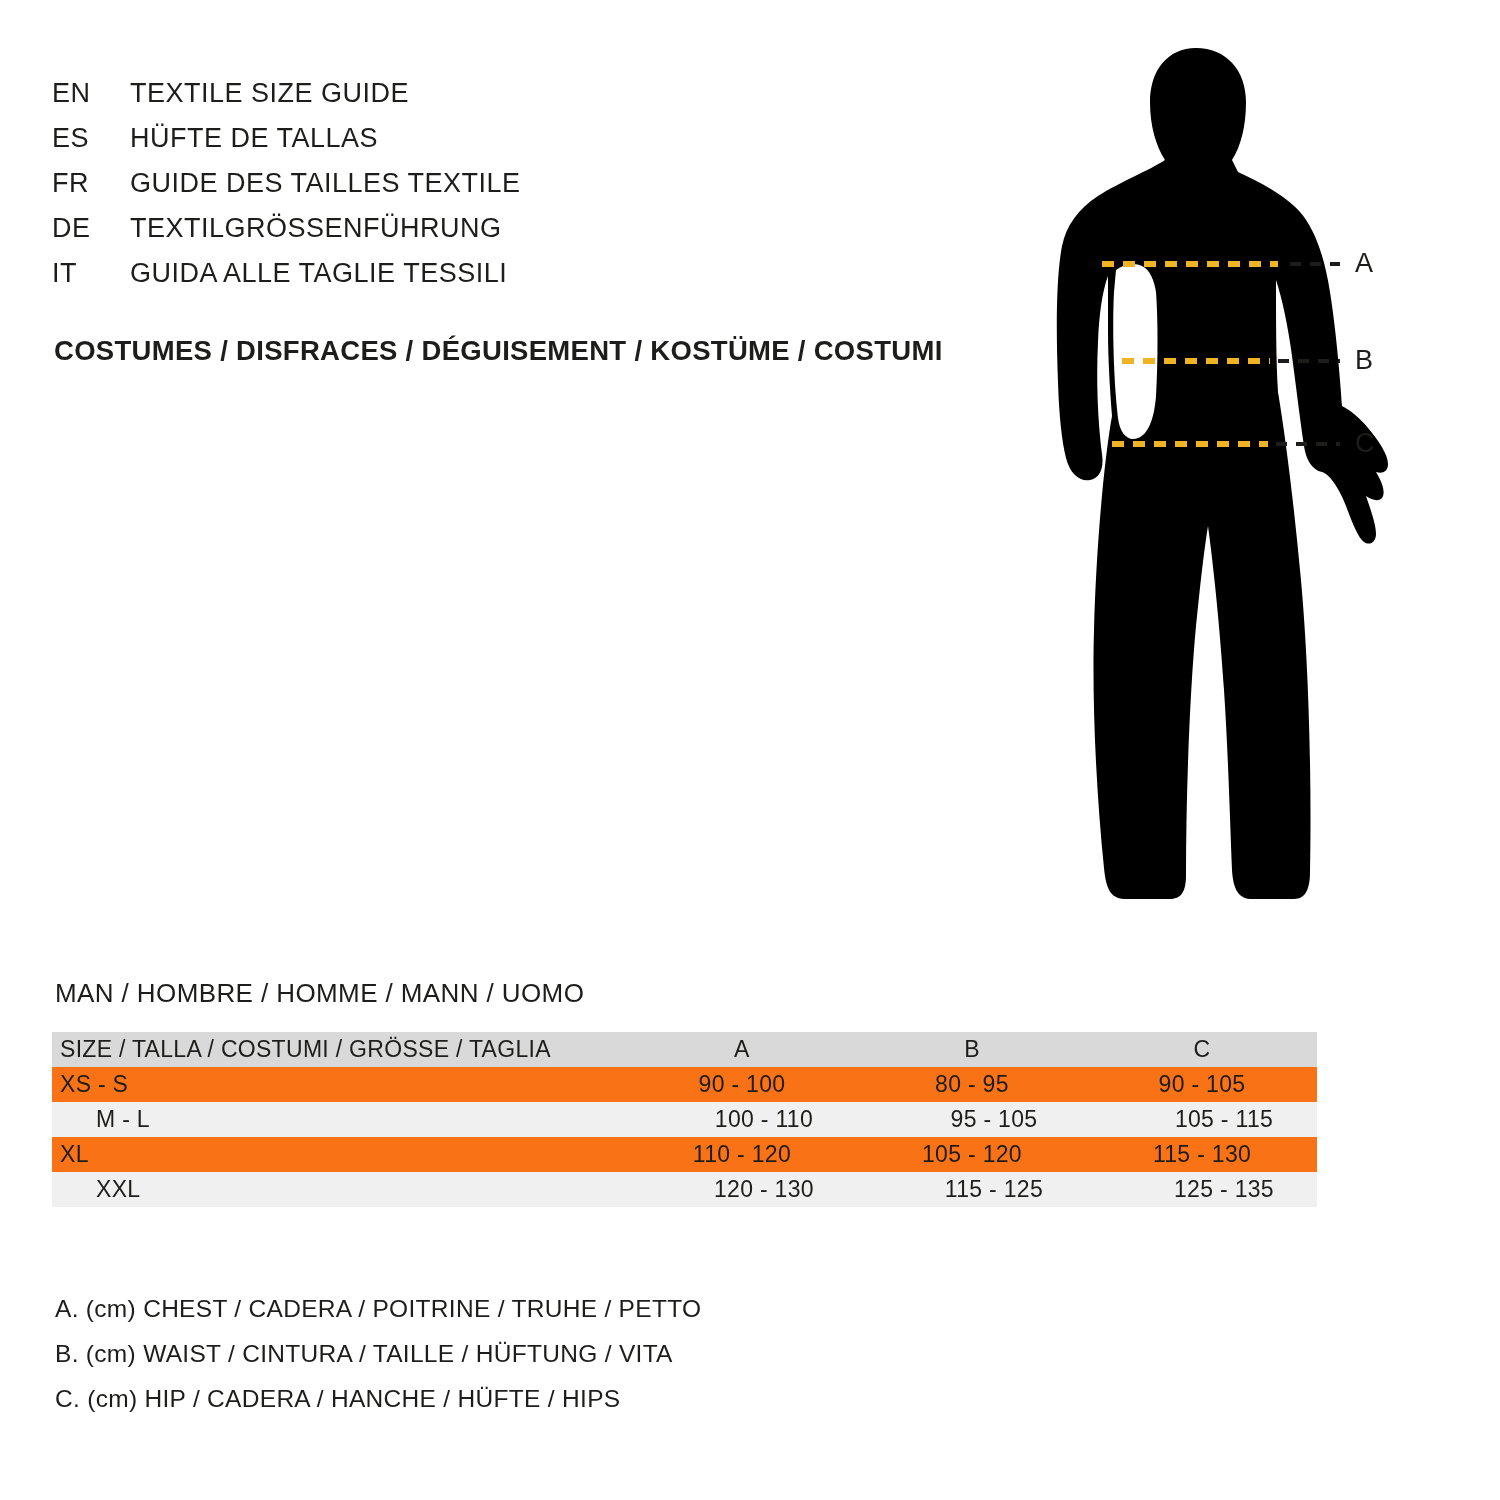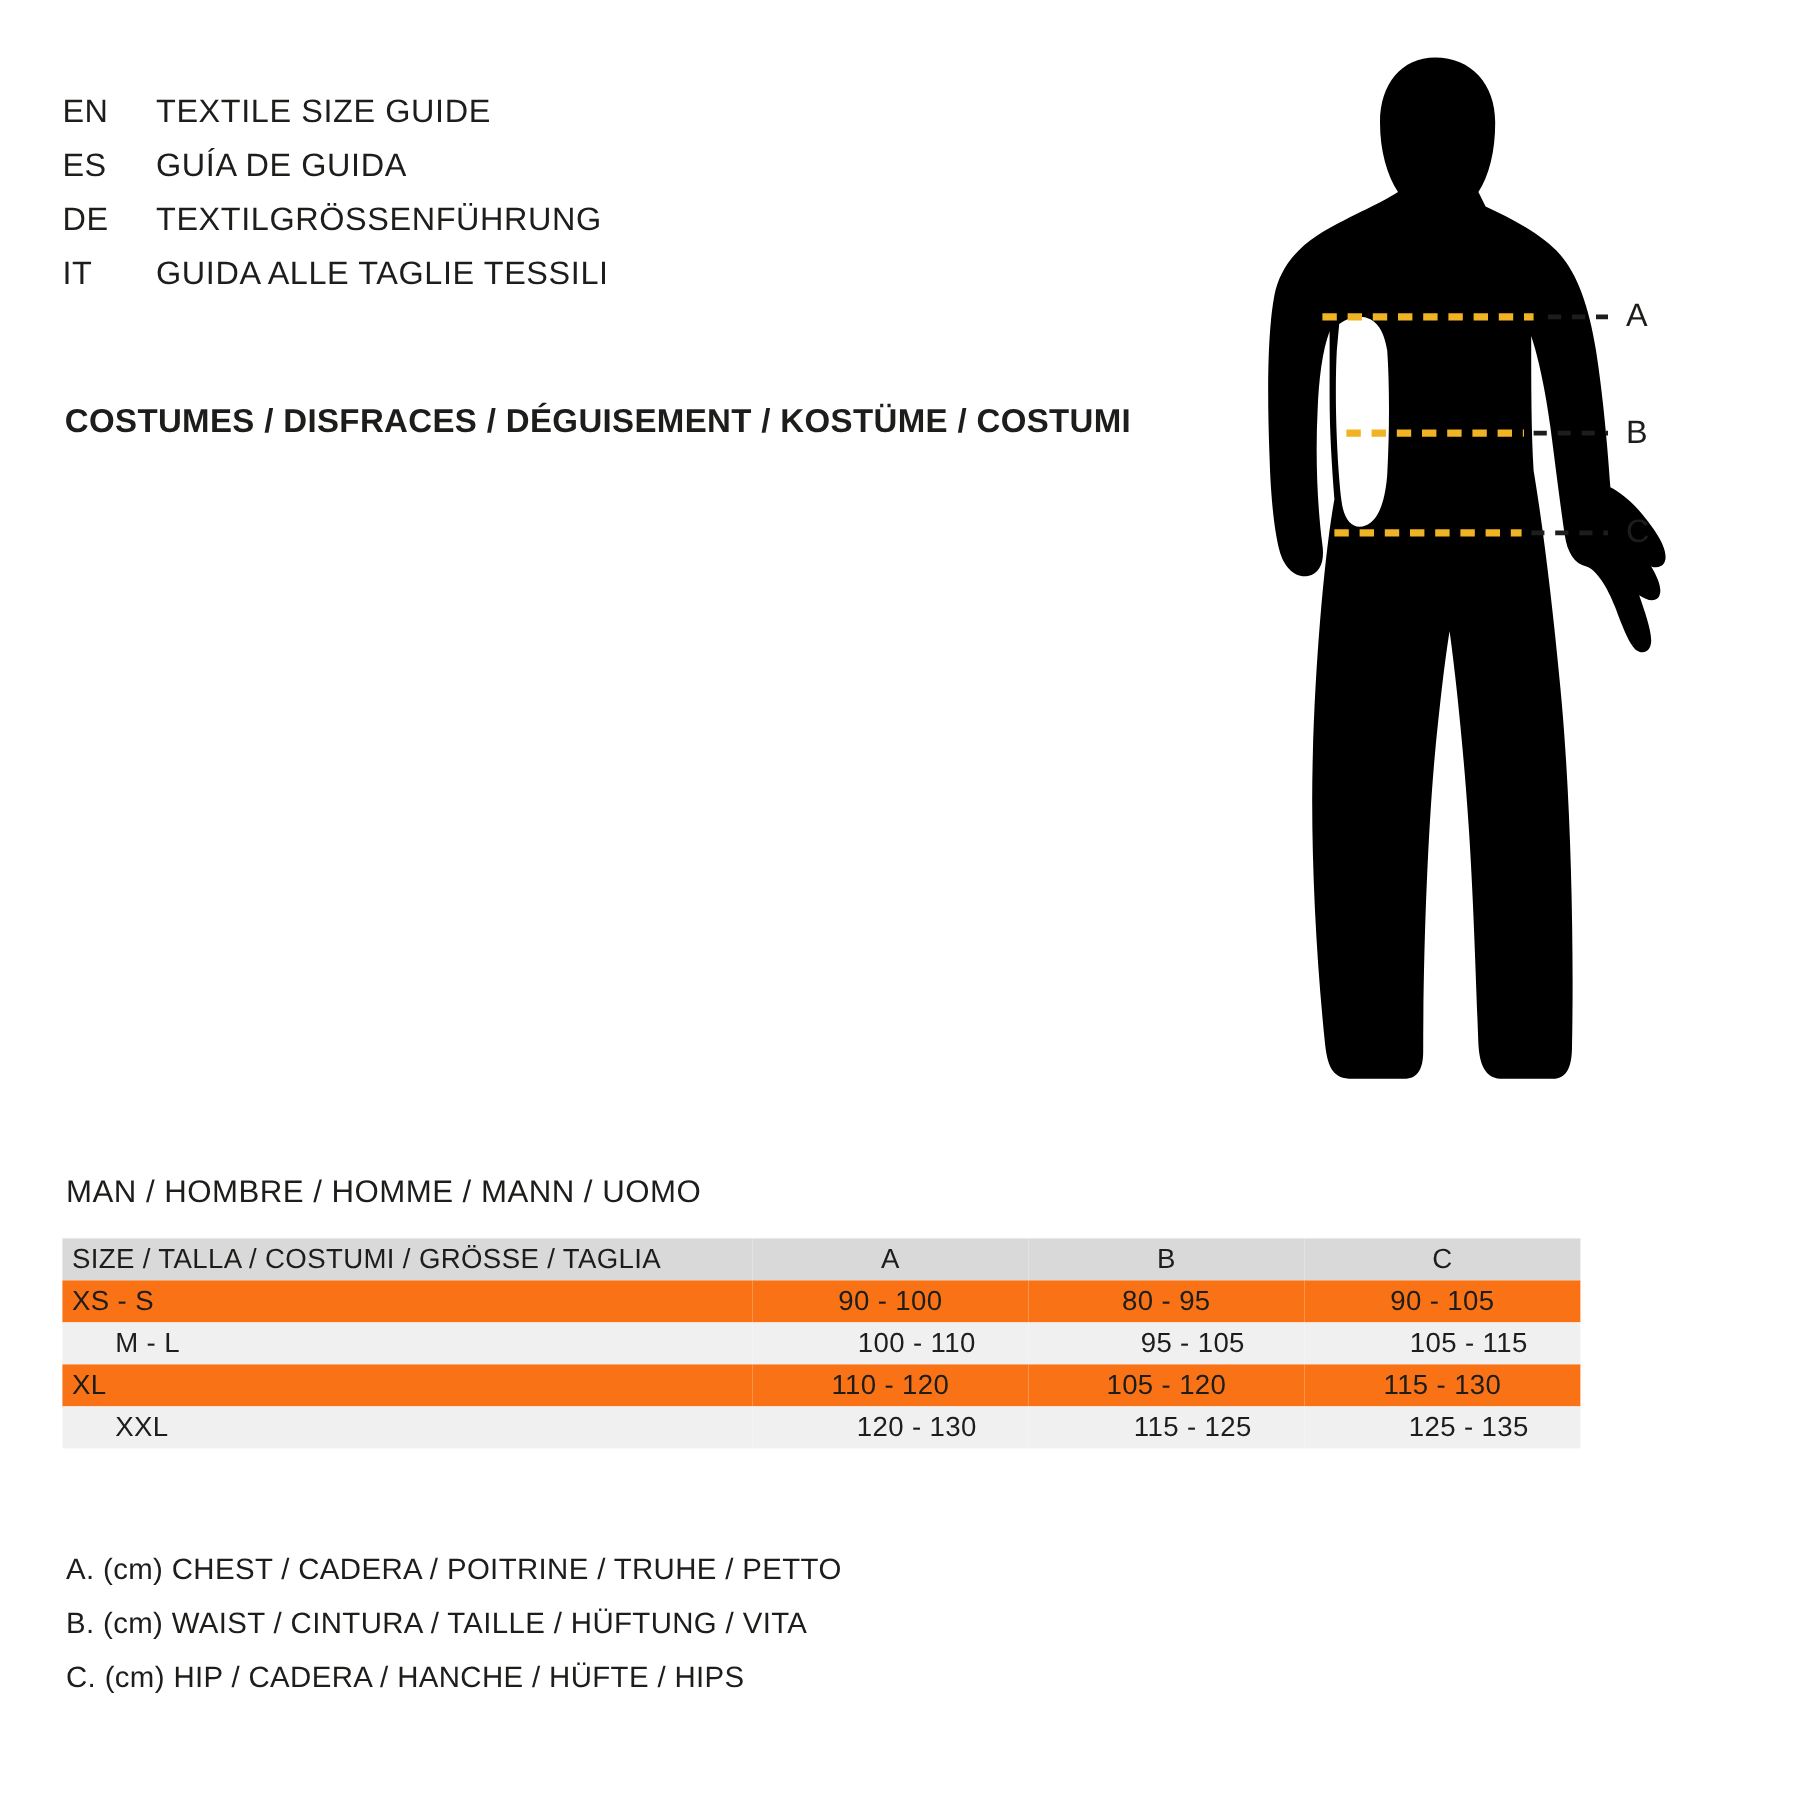--- a/index.html
+++ b/index.html
@@ -144,21 +144,25 @@
 </head>
 <body>
 
 <div class="lang-block">
   <div class="lang-row">
     <span class="lang-code">EN</span>
     <span class="lang-text">TEXTILE SIZE GUIDE</span>
   </div>
   <div class="lang-row">
     <span class="lang-code">ES</span>
-    <span class="lang-text">GUÍA DE GUIDA</span>
+    <span class="lang-text">HÜFTE DE TALLAS</span>
+  </div>
+  <div class="lang-row">
+    <span class="lang-code">FR</span>
+    <span class="lang-text">GUIDE DES TAILLES TEXTILE</span>
   </div>
   <div class="lang-row">
     <span class="lang-code">DE</span>
     <span class="lang-text">TEXTILGRÖSSENFÜHRUNG</span>
   </div>
   <div class="lang-row">
     <span class="lang-code">IT</span>
     <span class="lang-text">GUIDA ALLE TAGLIE TESSILI</span>
   </div>
 </div>

